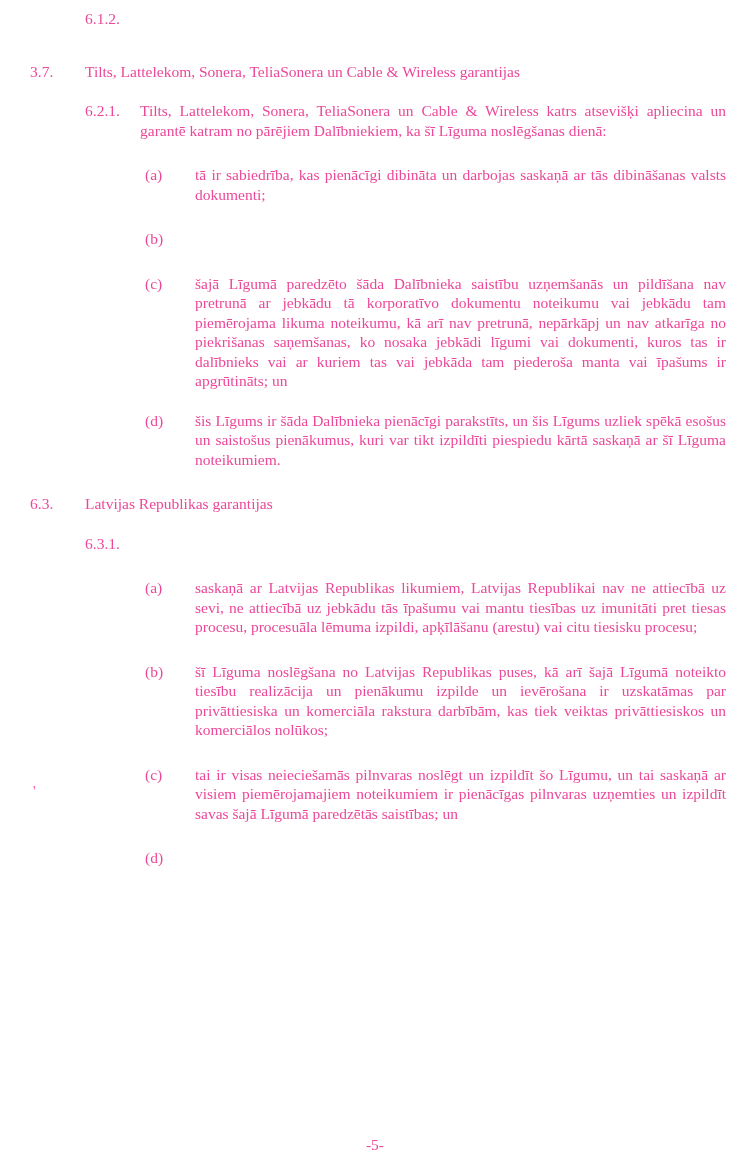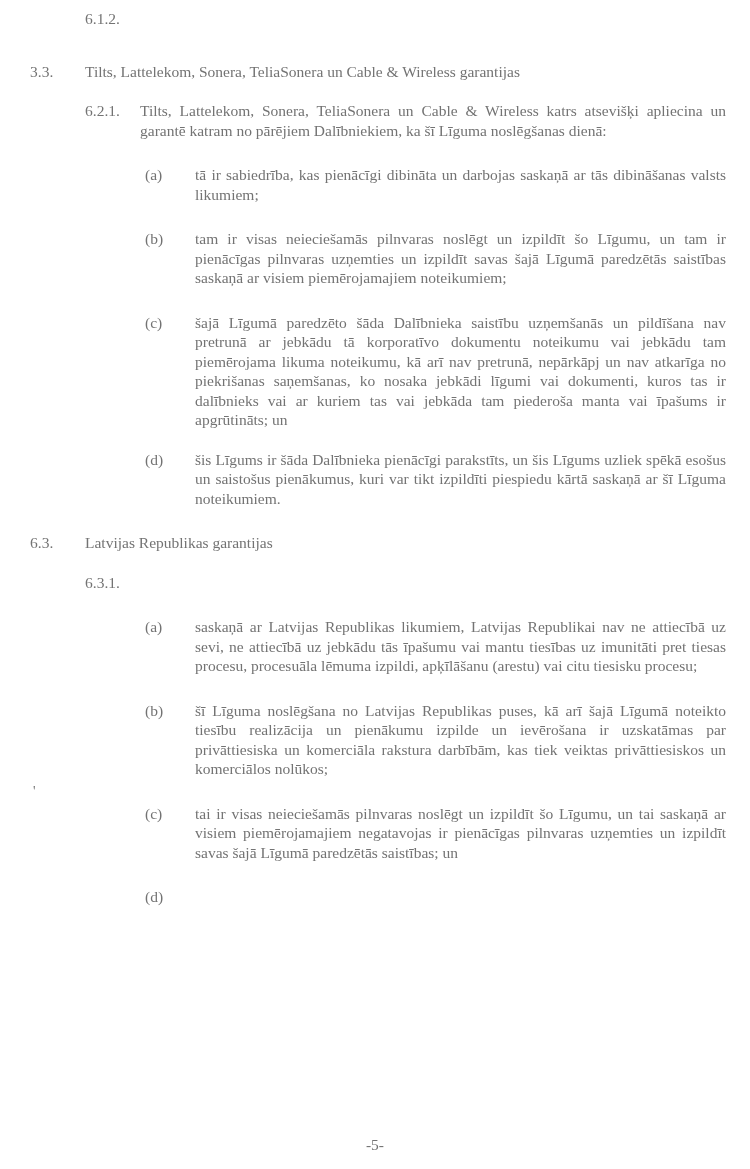--- a/index.html
+++ b/index.html
@@ -6,21 +6,21 @@
   html, body { background: #ffffff; }
   body {
     width: 750px;
     font-family: "Liberation Serif", "DejaVu Serif", serif;
   }
   .page {
     position: relative;
     width: 750px;
     height: 1169px;
     background: #ffffff;
-    color: #737373;
+    color: #ec4899;
     font-size: 15.5px;
     line-height: 19.5px;
     padding: 9px 24px 0 30px;
     overflow: hidden;
   }
   .row {
     display: flex;
     align-items: flex-start;
     margin-bottom: 25px;
   }
@@ -58,37 +58,36 @@
 </head>
 <body>
 
 <div class="page">
 
   <div class="row clause gap-lg">
     <span class="num">6.1.2.</span>
   </div>
 
   <div class="row section gap-sm">
-    <span class="num">3.3.</span>
+    <span class="num">3.7.</span>
     <p class="section-title">Tilts, Lattelekom, Sonera, TeliaSonera un Cable &amp; Wireless garantijas</p>
   </div>
 
   <div class="row clause">
     <span class="num">6.2.1.</span>
     <p class="body-text">Tilts, Lattelekom, Sonera, TeliaSonera un Cable &amp; Wireless katrs atsevišķi apliecina un garantē katram no pārējiem Dalībniekiem, ka šī Līguma noslēgšanas dienā:</p>
   </div>
 
   <div class="row sub">
     <span class="num">(a)</span>
-    <p class="body-text">tā ir sabiedrība, kas pienācīgi dibināta un darbojas saskaņā ar tās dibināšanas valsts likumiem;</p>
+    <p class="body-text">tā ir sabiedrība, kas pienācīgi dibināta un darbojas saskaņā ar tās dibināšanas valsts dokumenti;</p>
   </div>
 
   <div class="row sub">
     <span class="num">(b)</span>
-    <p class="body-text">tam ir visas neieciešamās pilnvaras noslēgt un izpildīt šo Līgumu, un tam ir pienācīgas pilnvaras uzņemties un izpildīt savas šajā Līgumā paredzētās saistības saskaņā ar visiem piemērojamajiem noteikumiem;</p>
   </div>
 
   <div class="row sub gap-sm">
     <span class="num">(c)</span>
     <p class="body-text">šajā Līgumā paredzēto šāda Dalībnieka saistību uzņemšanās un pildīšana nav pretrunā ar jebkādu tā korporatīvo dokumentu noteikumu vai jebkādu tam piemērojama likuma noteikumu, kā arī nav pretrunā, nepārkāpj un nav atkarīga no piekrišanas saņemšanas, ko nosaka jebkādi līgumi vai dokumenti, kuros tas ir dalībnieks vai ar kuriem tas vai jebkāda tam piederoša manta vai īpašums ir apgrūtināts; un</p>
   </div>
 
   <div class="row sub">
     <span class="num">(d)</span>
     <p class="body-text">šis Līgums ir šāda Dalībnieka pienācīgi parakstīts, un šis Līgums uzliek spēkā esošus un saistošus pienākumus, kuri var tikt izpildīti piespiedu kārtā saskaņā ar šī Līguma noteikumiem.</p>
@@ -108,21 +107,21 @@
     <p class="body-text">saskaņā ar Latvijas Republikas likumiem, Latvijas Republikai nav ne attiecībā uz sevi, ne attiecībā uz jebkādu tās īpašumu vai mantu tiesības uz imunitāti pret tiesas procesu, procesuāla lēmuma izpildi, apķīlāšanu (arestu) vai citu tiesisku procesu;</p>
   </div>
 
   <div class="row sub">
     <span class="num">(b)</span>
     <p class="body-text">šī Līguma noslēgšana no Latvijas Republikas puses, kā arī šajā Līgumā noteikto tiesību realizācija un pienākumu izpilde un ievērošana ir uzskatāmas par privāttiesiska un komerciāla rakstura darbībām, kas tiek veiktas privāttiesiskos un komerciālos nolūkos;</p>
   </div>
 
   <div class="row sub">
     <span class="num">(c)</span>
-    <p class="body-text">tai ir visas neieciešamās pilnvaras noslēgt un izpildīt šo Līgumu, un tai saskaņā ar visiem piemērojamajiem negatavojas ir pienācīgas pilnvaras uzņemties un izpildīt savas šajā Līgumā paredzētās saistības; un</p>
+    <p class="body-text">tai ir visas neieciešamās pilnvaras noslēgt un izpildīt šo Līgumu, un tai saskaņā ar visiem piemērojamajiem noteikumiem ir pienācīgas pilnvaras uzņemties un izpildīt savas šajā Līgumā paredzētās saistības; un</p>
   </div>
 
   <div class="row sub">
     <span class="num">(d)</span>
   </div>
 
   <span class="stray">'</span>
 
   <div class="footer">-5-</div>
 

